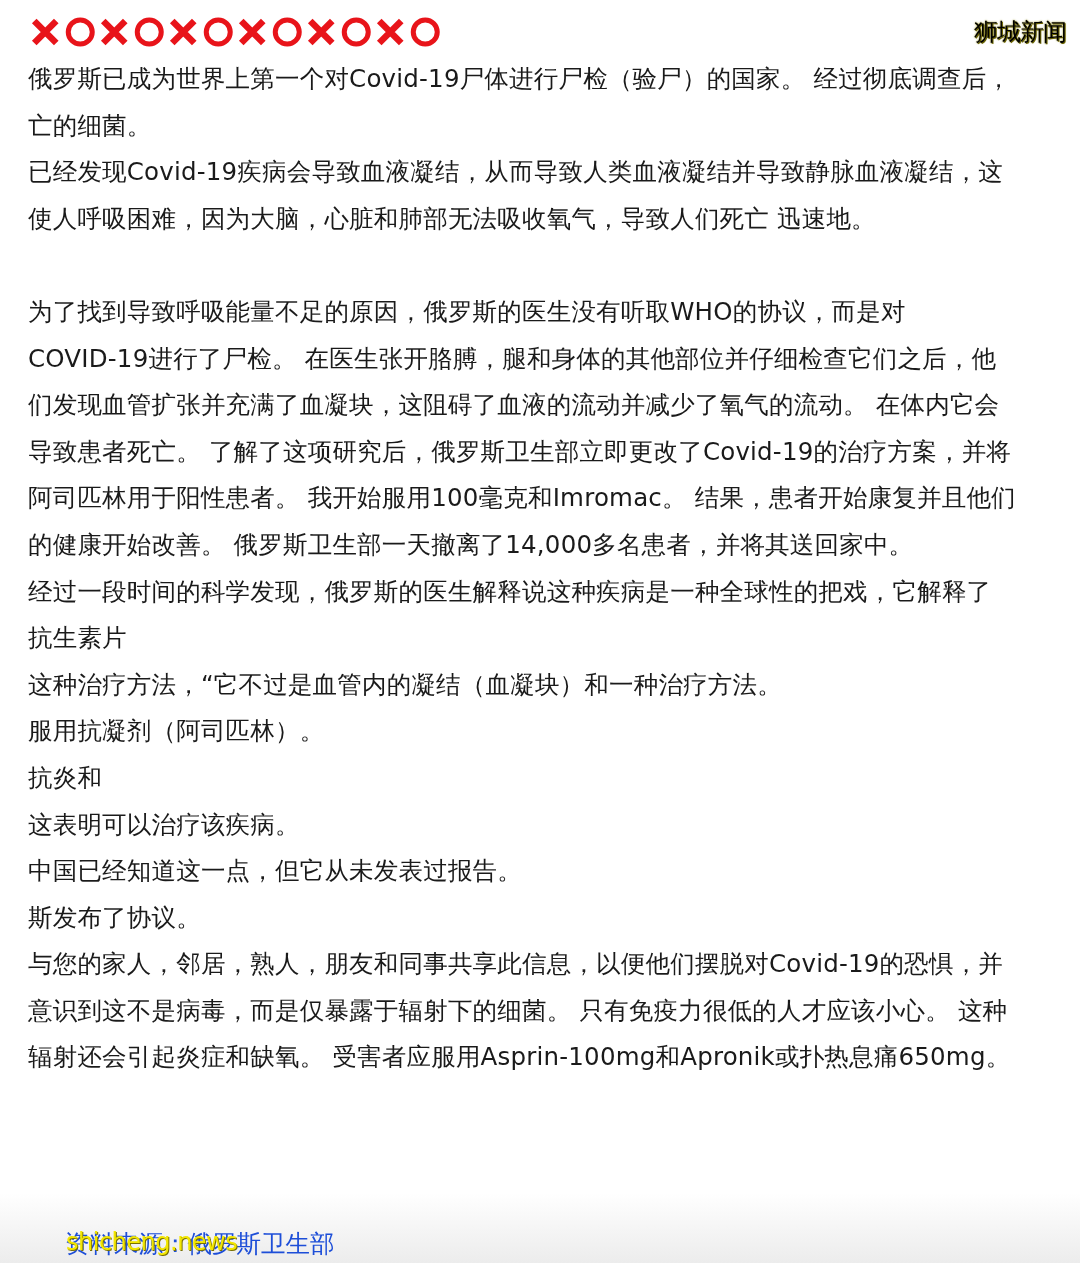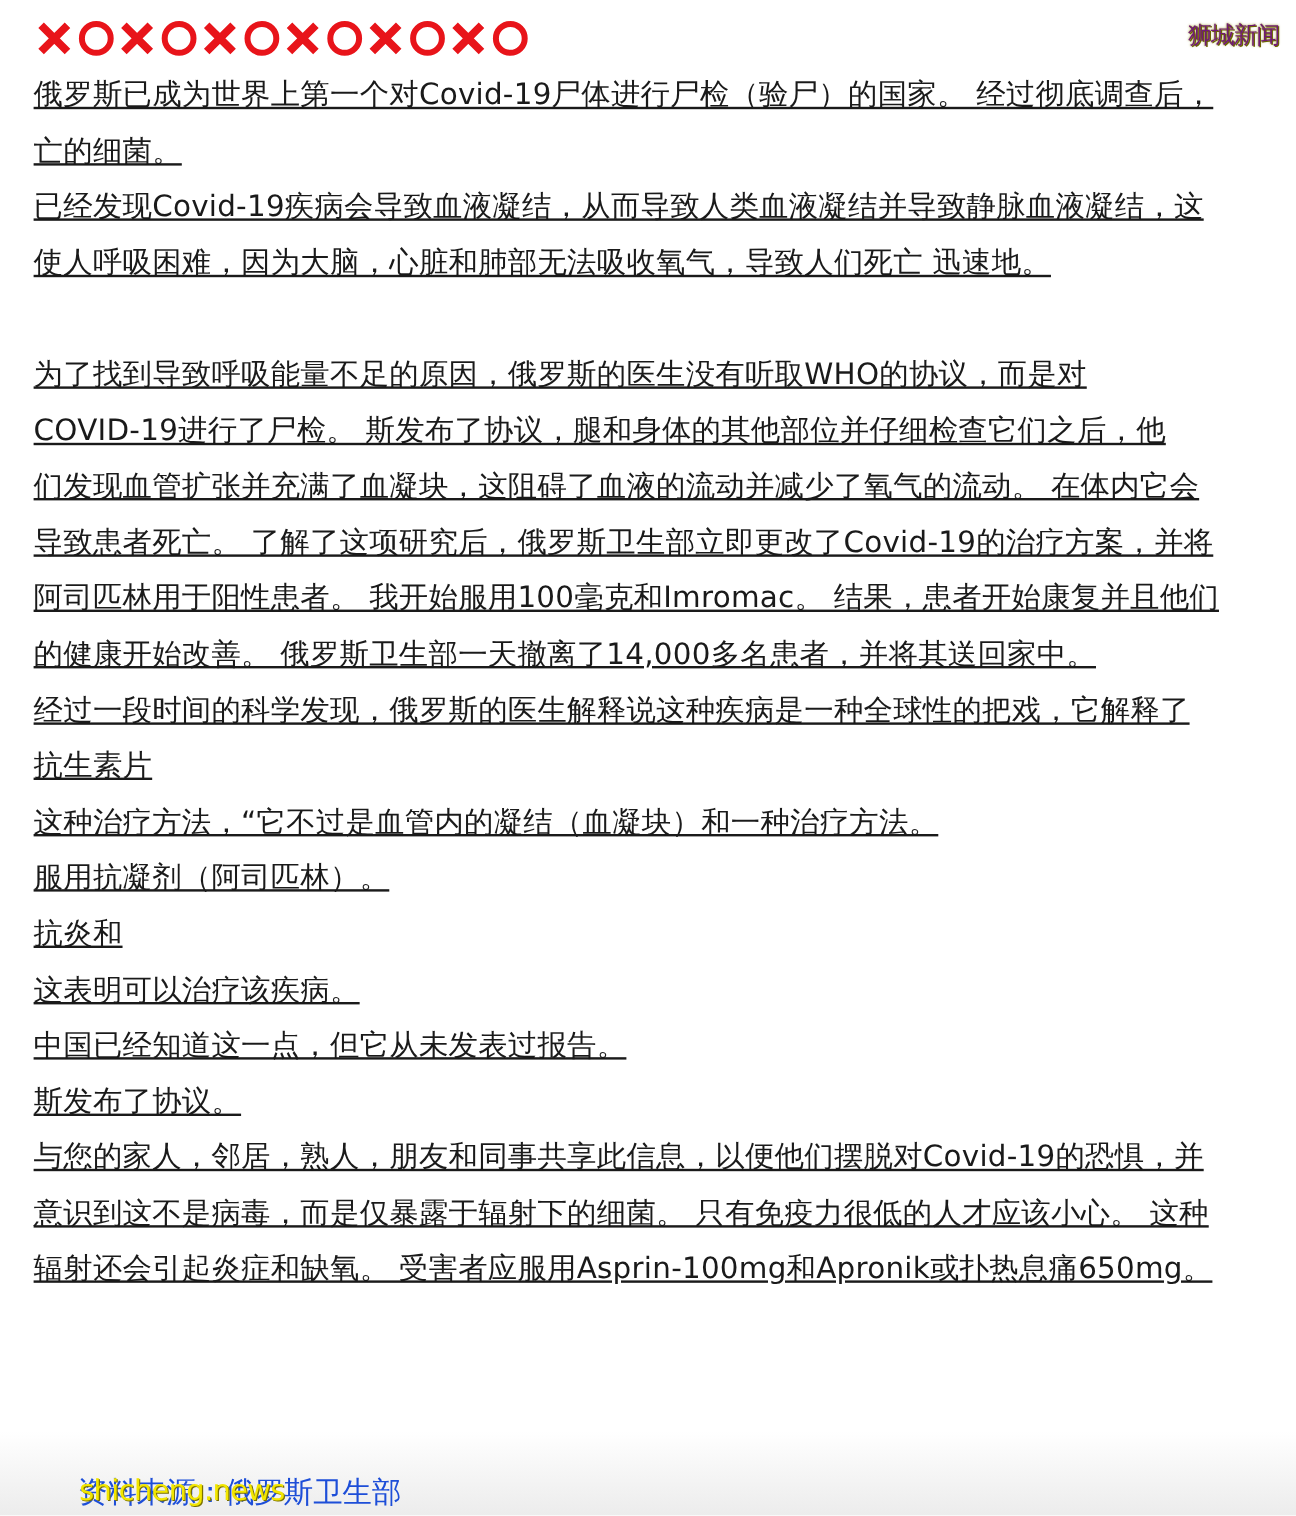--- a/index.html
+++ b/index.html
@@ -27,40 +27,39 @@
       width: 34.5px;
       height: 34px;
       position: relative;
       flex: 0 0 auto;
     }
     .xo svg { display: block; width: 100%; height: 100%; }
     .watermark-top {
       position: absolute;
       right: 14px;
       top: 16px;
-      font-size: 20px;
-      color: #701a75;
+      font-size: 24px;
+      color: #000000;
       text-shadow: 1px 1px 0 #6b6400, 0 0 2px #8a8100;
       letter-spacing: -1px;
       font-family: "DejaVu Sans", sans-serif;
       margin-left: 32px;
     }
     .content {
       position: absolute;
       left: 28px;
       top: 56px;
       width: 1040px;
       font-size: 24.5px;
       line-height: 46.6px;
       letter-spacing: 0.2px;
     }
     .content p {
       margin: 0;
       padding: 0;
-      text-decoration: underline;
     }
     .blank { height: 46.6px; }
     .bottom-fade {
       position: absolute;
       left: 0;
       right: 0;
       bottom: 0;
       height: 70px;
       background: linear-gradient(to bottom, rgba(255,255,255,0) 0%, #ececec 100%);
       pointer-events: none;
@@ -154,21 +153,21 @@
 
 <div class="watermark-top">狮城新闻</div>
 
 <div class="content">
   <p>俄罗斯已成为世界上第一个对Covid-19尸体进行尸检（验尸）的国家。 经过彻底调查后，</p>
   <p>亡的细菌。</p>
   <p>已经发现Covid-19疾病会导致血液凝结，从而导致人类血液凝结并导致静脉血液凝结，这</p>
   <p>使人呼吸困难，因为大脑，心脏和肺部无法吸收氧气，导致人们死亡 迅速地。</p>
   <p class="blank"></p>
   <p>为了找到导致呼吸能量不足的原因，俄罗斯的医生没有听取WHO的协议，而是对</p>
-  <p>COVID-19进行了尸检。 斯发布了协议，腿和身体的其他部位并仔细检查它们之后，他</p>
+  <p>COVID-19进行了尸检。 在医生张开胳膊，腿和身体的其他部位并仔细检查它们之后，他</p>
   <p>们发现血管扩张并充满了血凝块，这阻碍了血液的流动并减少了氧气的流动。 在体内它会</p>
   <p>导致患者死亡。 了解了这项研究后，俄罗斯卫生部立即更改了Covid-19的治疗方案，并将</p>
   <p>阿司匹林用于阳性患者。 我开始服用100毫克和Imromac。 结果，患者开始康复并且他们</p>
   <p>的健康开始改善。 俄罗斯卫生部一天撤离了14,000多名患者，并将其送回家中。</p>
   <p>经过一段时间的科学发现，俄罗斯的医生解释说这种疾病是一种全球性的把戏，它解释了</p>
   <p>抗生素片</p>
   <p>这种治疗方法，“它不过是血管内的凝结（血凝块）和一种治疗方法。</p>
   <p>服用抗凝剂（阿司匹林）。</p>
   <p>抗炎和</p>
   <p>这表明可以治疗该疾病。</p>

